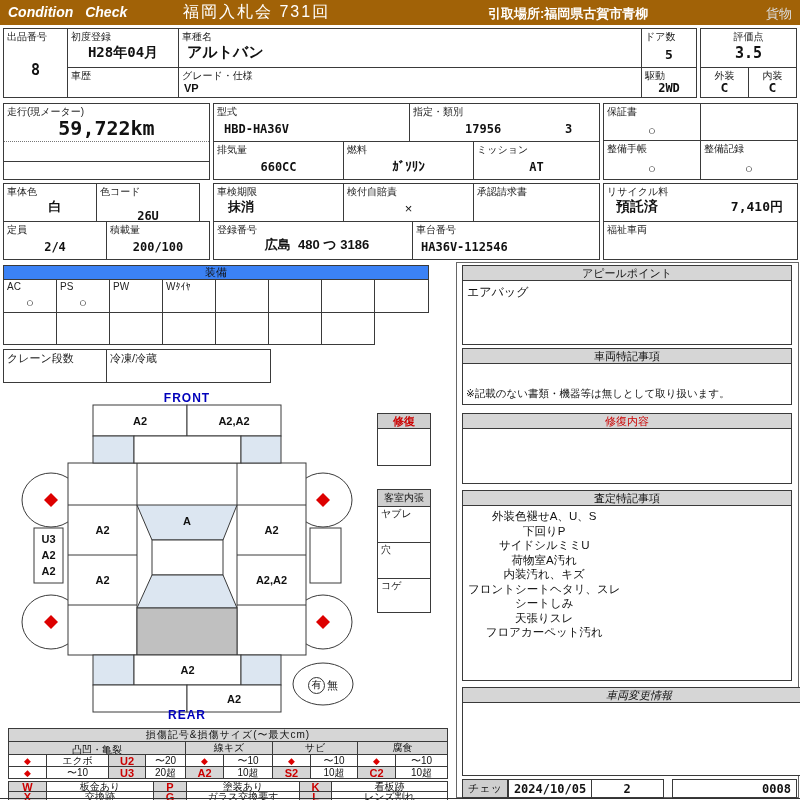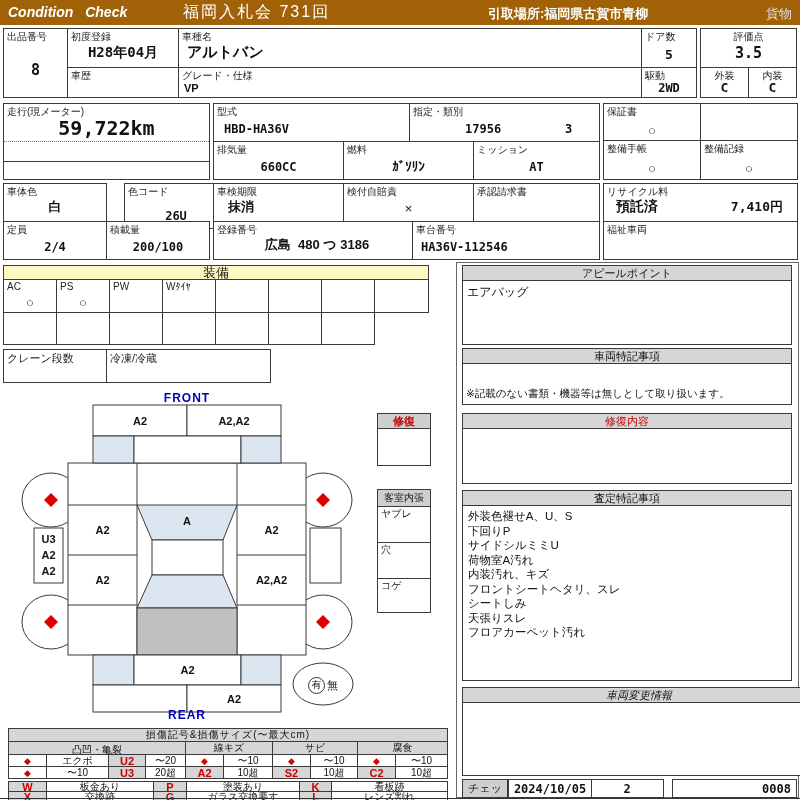--- a/index.html
+++ b/index.html
@@ -115,21 +115,21 @@
   </div>
   <div class="box" style="left:700px;top:140px;width:98px;height:40px;">
     <span class="lbl">整備記録</span>
     <span class="val" style="bottom:3px;font-weight:normal;">○</span>
   </div>
 
   <div class="box" style="left:3px;top:183px;width:104px;height:39px;">
     <span class="lbl">車体色</span>
     <span class="val">白</span>
   </div>
-  <div class="box" style="left:124px;top:183px;width:104px;height:46px;">
+  <div class="box" style="left:96px;top:183px;width:104px;height:46px;">
     <span class="lbl">色コード</span>
     <span class="val mono" style="font-size:12px;">26U</span>
   </div>
   <div class="box" style="left:3px;top:221px;width:104px;height:39px;">
     <span class="lbl">定員</span>
     <span class="val mono" style="font-size:12px;">2/4</span>
   </div>
   <div class="box" style="left:106px;top:221px;width:104px;height:39px;">
     <span class="lbl">積載量</span>
     <span class="val mono" style="font-size:12px;">200/100</span>
@@ -155,21 +155,21 @@
   </div>
   <div class="box" style="left:603px;top:183px;width:195px;height:39px;">
     <span class="lbl">リサイクル料</span>
     <span class="abs" style="left:12px;bottom:5px;font-weight:bold;font-size:14px;">預託済</span>
     <span class="abs mono" style="right:14px;bottom:5px;font-weight:bold;font-size:13px;">7,410円</span>
   </div>
   <div class="box" style="left:603px;top:221px;width:195px;height:39px;">
     <span class="lbl">福祉車両</span>
   </div>
 
-  <div class="box" style="left:3px;top:265px;width:426px;height:15px;background:#fef9c3;text-align:center;font-size:13px;line-height:13px;">
+  <div class="box" style="left:3px;top:265px;width:426px;height:15px;background:#3b82f6;text-align:center;font-size:11px;line-height:13px;">
     <span>装備</span>
   </div>
   <div class="box" style="left:3px;top:279px;width:54px;height:34px;">
     <span class="lbl">AC</span>
     <span class="val" style="bottom:2px;font-weight:normal;">○</span>
   </div>
   <div class="box" style="left:56px;top:279px;width:54px;height:34px;">
     <span class="lbl">PS</span>
     <span class="val" style="bottom:2px;font-weight:normal;">○</span>
   </div>
@@ -288,21 +288,21 @@
     <div class="hd">車両特記事項</div>
     <div class="abs" style="left:3px;bottom:3px;font-size:10.5px;white-space:nowrap;">※記載のない書類・機器等は無しとして取り扱います。</div>
   </div>
 
   <div class="box" style="left:462px;top:413px;width:330px;height:71px;">
     <div class="hd" style="color:#cc0000;">修復内容</div>
   </div>
 
   <div class="box" style="left:462px;top:490px;width:330px;height:191px;">
     <div class="hd">査定特記事項</div>
-    <div class="abs" style="left:5px;top:18px;font-size:11.5px;line-height:14.5px;">
+    <div class="abs" style="left:5px;top:18px;font-size:11.5px;line-height:14.5px;text-align:center;">
       <div>外装色褪せA、U、S</div>
       <div>下回りP</div>
       <div>サイドシルミミU</div>
       <div>荷物室A汚れ</div>
       <div>内装汚れ、キズ</div>
       <div>フロントシートヘタリ、スレ</div>
       <div>シートしみ</div>
       <div>天張りスレ</div>
       <div>フロアカーペット汚れ</div>
     </div>

